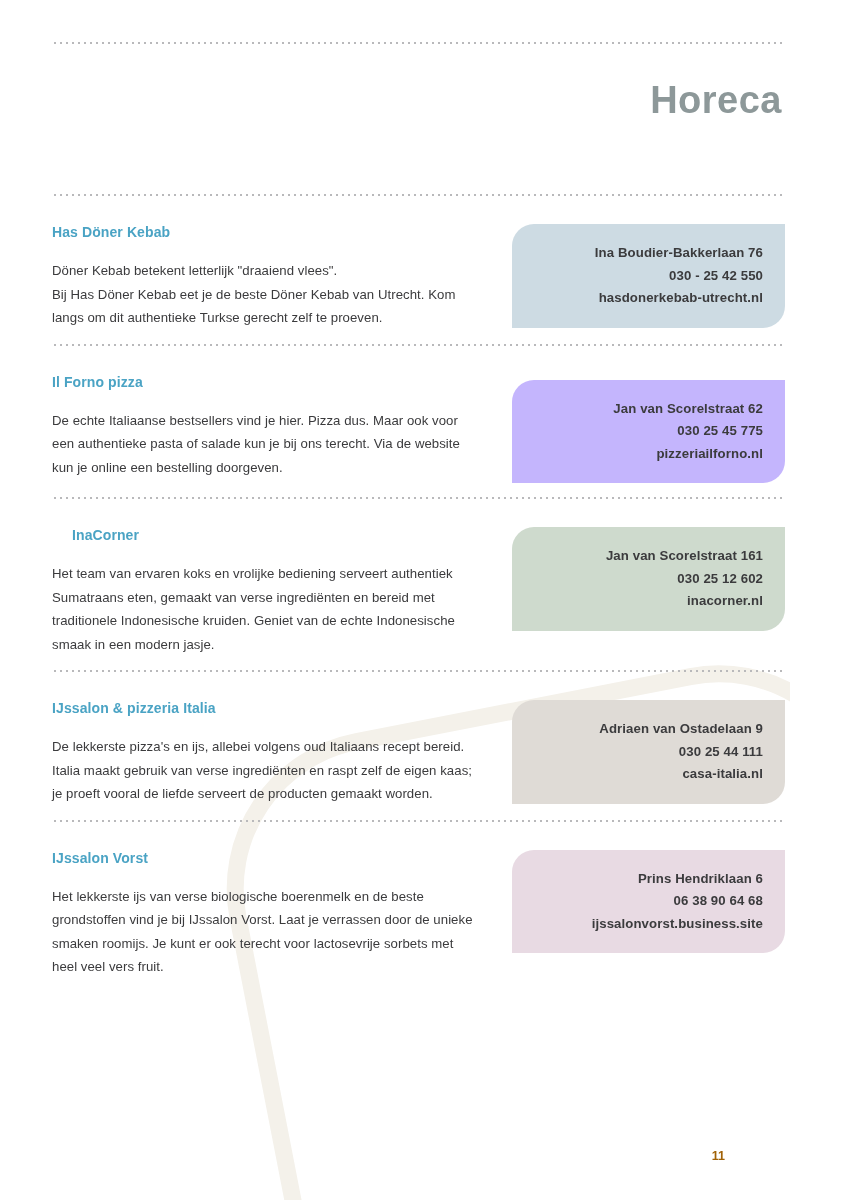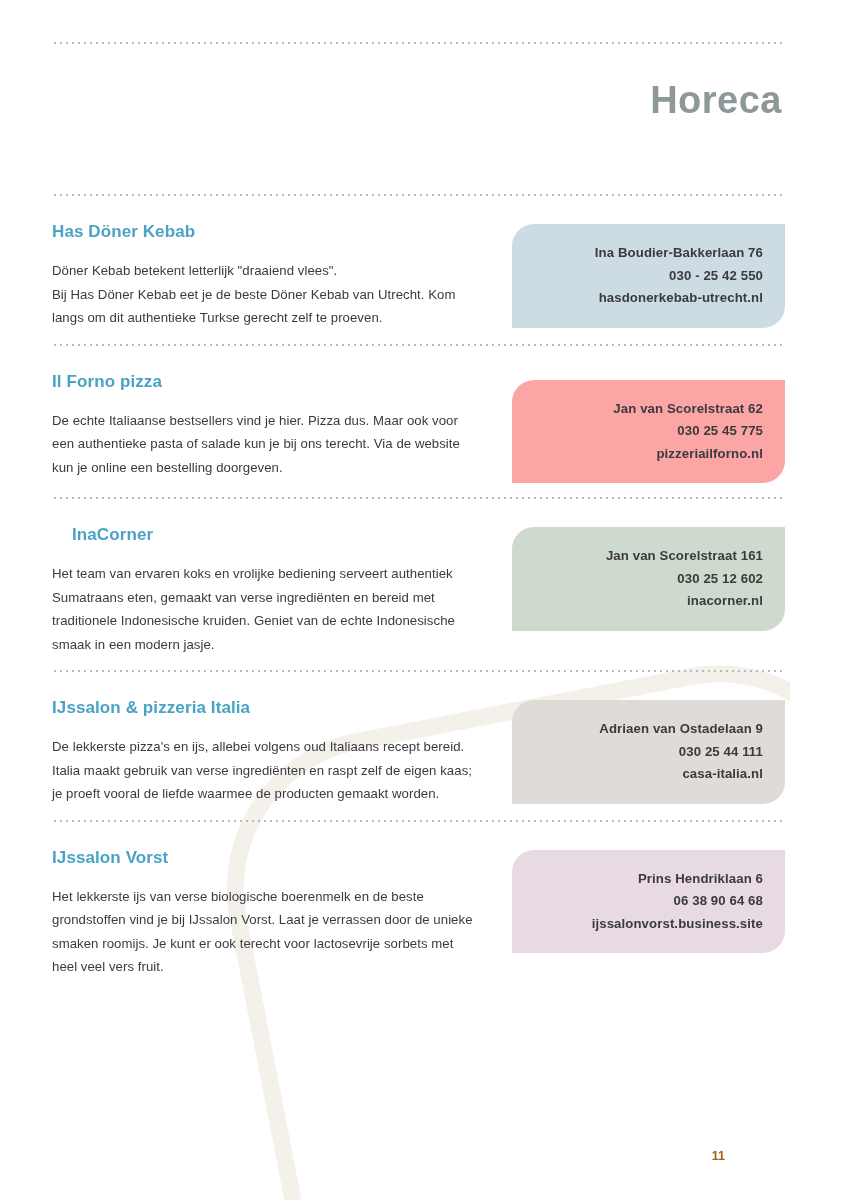--- a/index.html
+++ b/index.html
@@ -81,21 +81,21 @@
     min-height: 132px;
     box-sizing: border-box;
   }
 
   .entry-left {
     width: 430px;
     flex: 0 0 430px;
   }
 
   .entry-name {
-    font-size: 17px;
+    font-size: 14px;
     line-height: 20px;
     font-weight: 700;
     color: #4aa3c4;
     letter-spacing: 0.1px;
     margin: 0 0 17px 0;
   }
 
   .entry-desc {
     font-size: 13.2px;
     line-height: 23.5px;
@@ -169,21 +169,21 @@
       </div>
     </div>
 
     <div class="rule"></div>
 
     <div class="entry">
       <div class="entry-left">
         <div class="entry-name" style="color: rgb(74, 163, 196);">Il Forno pizza</div>
         <div class="entry-desc">De echte Italiaanse bestsellers vind je hier. Pizza dus. Maar ook voor een authentieke pasta of salade kun je bij ons terecht. Via de website kun je online een bestelling doorgeven.</div>
       </div>
-      <div class="card" style="background-color: #fca5a5; margin-top: 8px;">
+      <div class="card" style="background-color: #c4b5fd; margin-top: 8px;">
         <div class="card-line">Jan van Scorelstraat 62</div>
         <div class="card-line">030 25 45 775</div>
         <div class="card-line">pizzeriailforno.nl</div>
       </div>
     </div>
 
     <div class="rule"></div>
 
     <div class="entry">
       <div class="entry-left">
@@ -195,21 +195,21 @@
         <div class="card-line">030 25 12 602</div>
         <div class="card-line">inacorner.nl</div>
       </div>
     </div>
 
     <div class="rule"></div>
 
     <div class="entry">
       <div class="entry-left">
         <div class="entry-name" style="color: rgb(74, 163, 196);">IJssalon &amp; pizzeria Italia</div>
-        <div class="entry-desc">De lekkerste pizza's en ijs, allebei volgens oud Italiaans recept bereid. Italia maakt gebruik van verse ingrediënten en raspt zelf de eigen kaas; je proeft vooral de liefde waarmee de producten gemaakt worden.</div>
+        <div class="entry-desc">De lekkerste pizza's en ijs, allebei volgens oud Italiaans recept bereid. Italia maakt gebruik van verse ingrediënten en raspt zelf de eigen kaas; je proeft vooral de liefde serveert de producten gemaakt worden.</div>
       </div>
       <div class="card" style="background-color: rgb(223, 219, 214);">
         <div class="card-line">Adriaen van Ostadelaan 9</div>
         <div class="card-line">030 25 44 111</div>
         <div class="card-line">casa-italia.nl</div>
       </div>
     </div>
 
     <div class="rule"></div>
 

